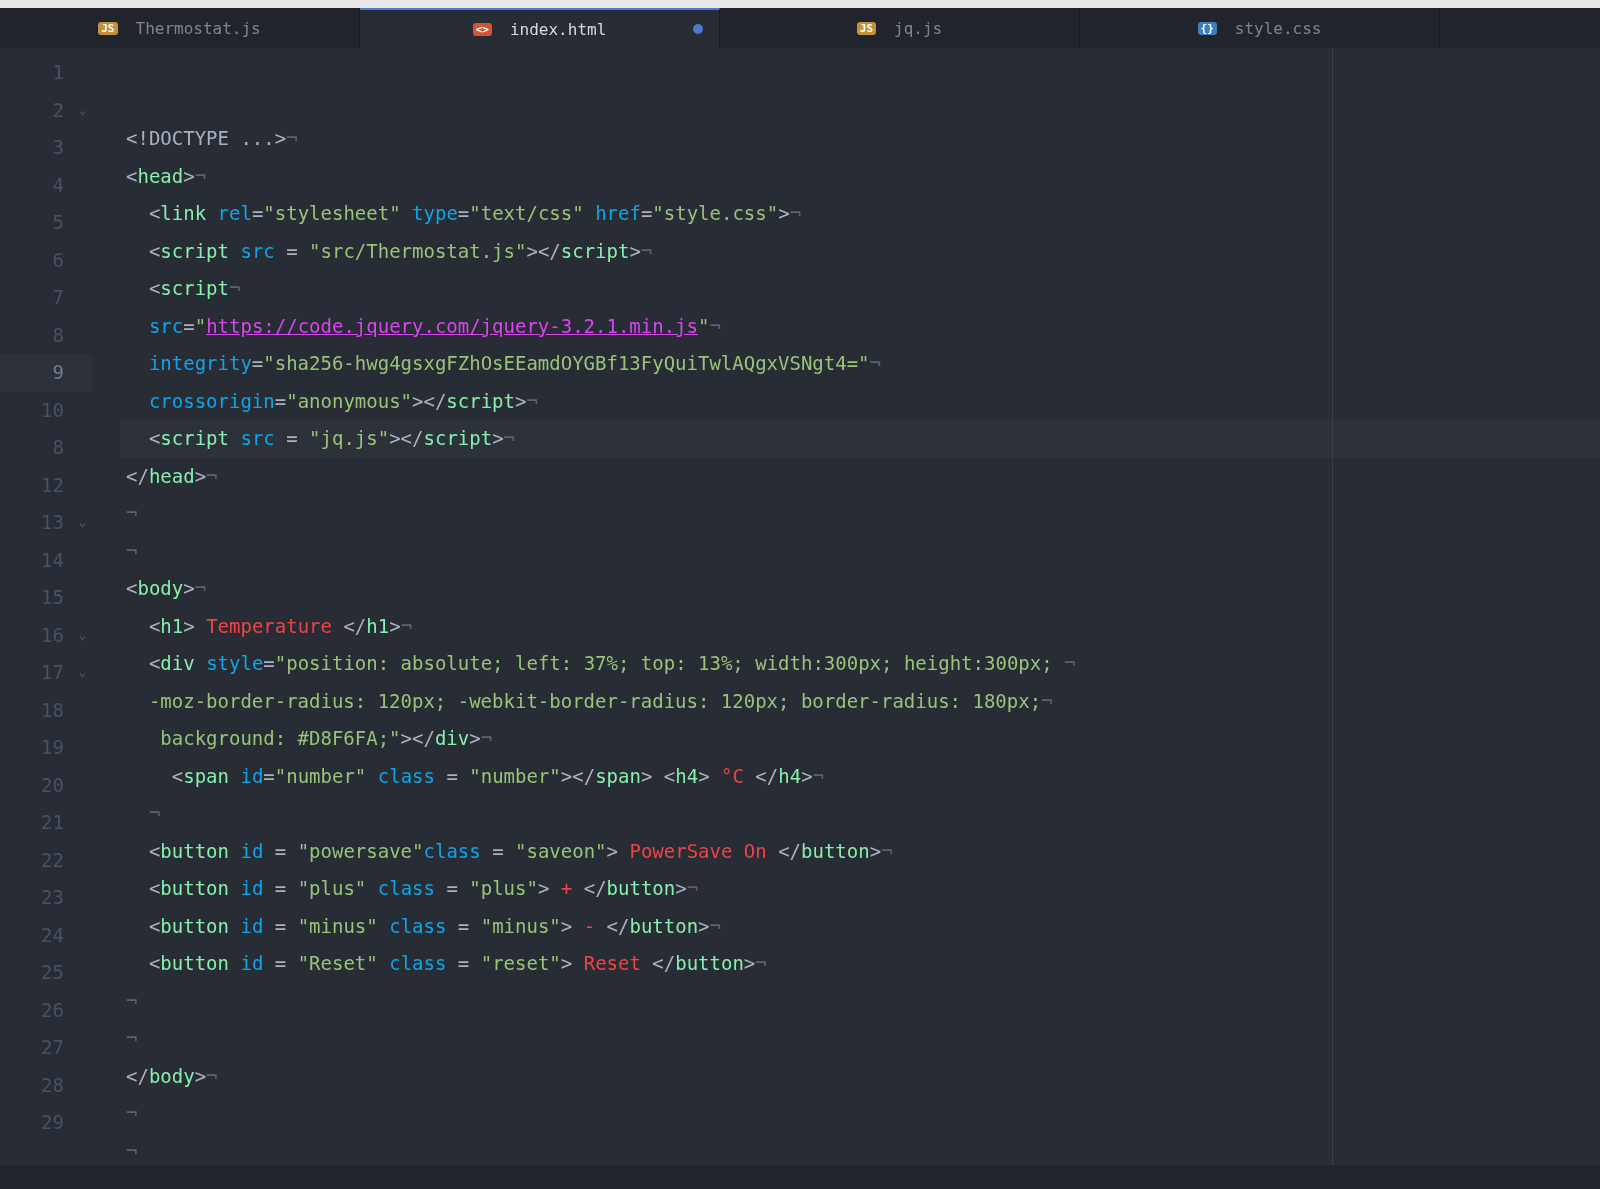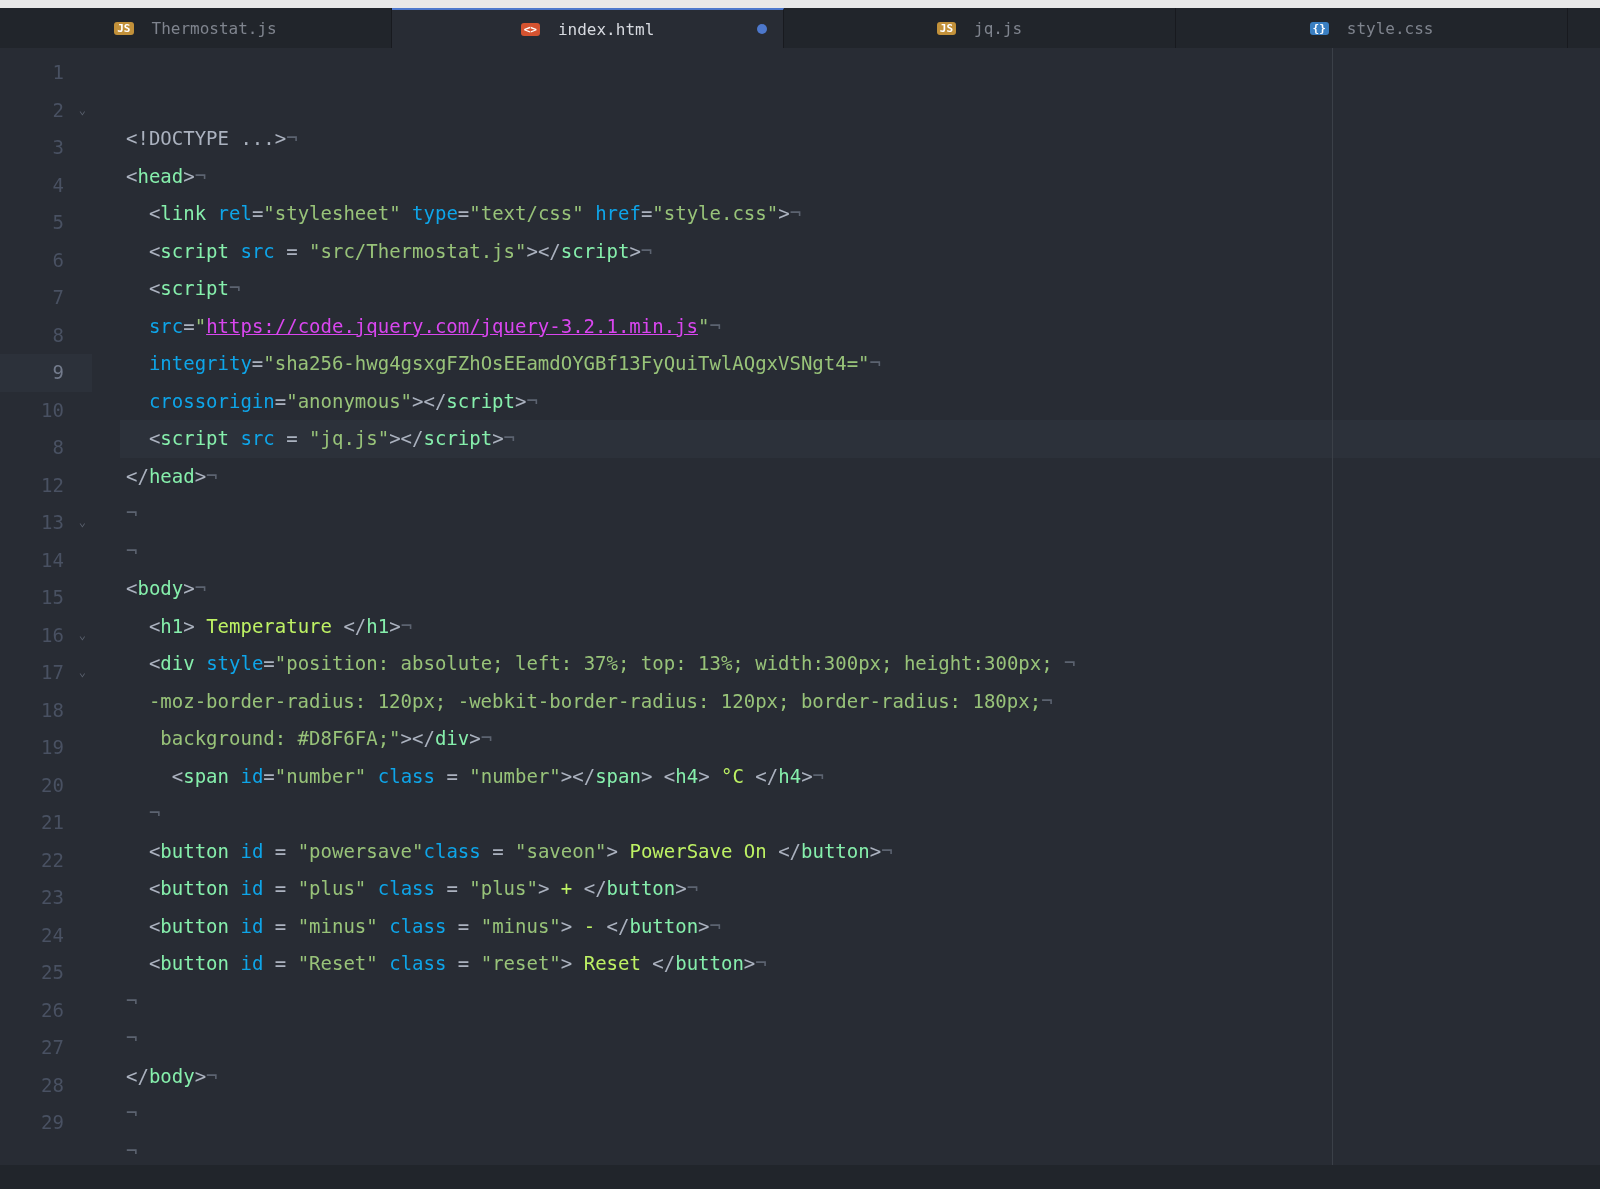--- a/index.html
+++ b/index.html
@@ -16,21 +16,21 @@
     height: 8px;
     background: #e8e8e8;
   }
   
   .tabbar {
     display: flex;
     height: 40px;
     background: #21252b;
   }
   .tab {
-    width: 392px;
+    width: 360px;
     display: flex;
     align-items: center;
     justify-content: center;
     gap: 18px;
     color: #7f848e;
     font-size: 16px;
     border-right: 1px solid #181a1f;
     position: relative;
     cursor: pointer;
   }
@@ -109,21 +109,21 @@
     bottom: 0;
     width: 1px;
     background: #3b4048;
   }
   
   .p  { color: #abb2bf; }   
   .t  { color: #86efac; }   
   .a  { color: #0ea5e9; }   
   .s  { color: #98c379; }   
   .sl { color: #d946ef; text-decoration: underline; } 
-  .tx { color: #bef264; }   
+  .tx { color: #ef4444; }   
   .iv { color: #5c6370; }   
   .guide { color: #3b4048; }
   
   .statusbar {
     position: absolute;
     bottom: 0;
     left: 0; right: 0;
     height: 24px;
     background: #21252b;
     display: flex;

